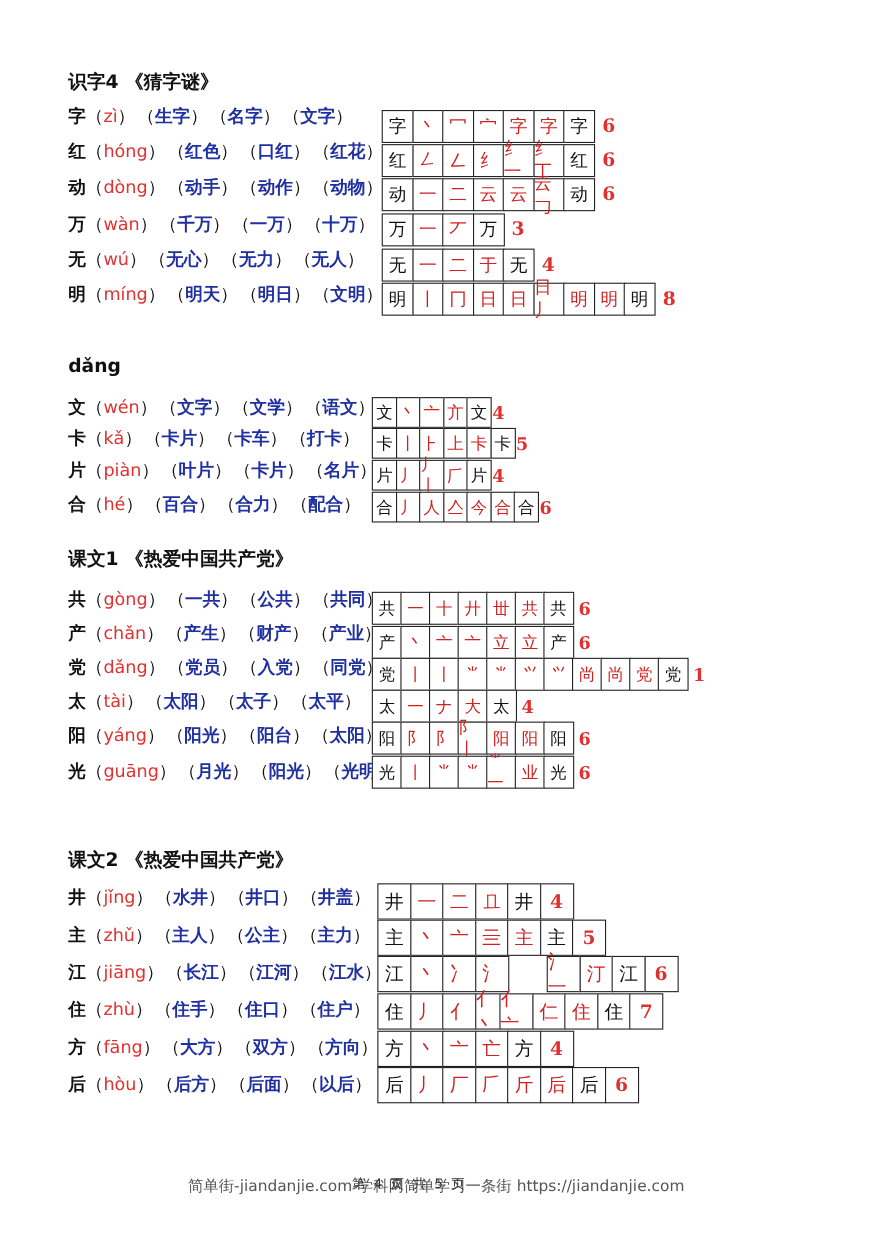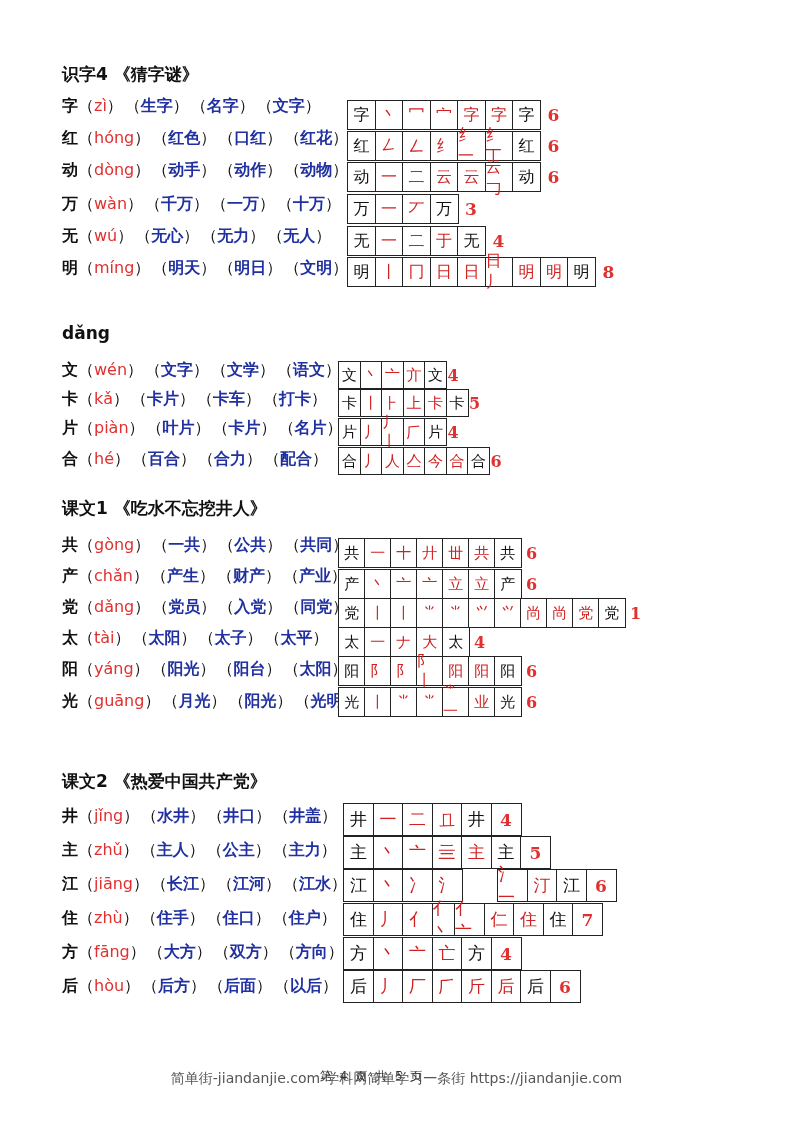--- a/index.html
+++ b/index.html
@@ -266,17 +266,17 @@
       <div class="cell stroke" style="width: 31px; height: 33px; font-size: 17px;">厂</div>
       <div class="cell stroke" style="width: 31px; height: 33px; font-size: 17px;">𠂆</div>
       <div class="cell stroke" style="width: 31px; height: 33px; font-size: 17px;">斤</div>
       <div class="cell stroke" style="width: 31px; height: 33px; font-size: 17px;">后</div>
       <div class="cell stroke" style="width: 31px; height: 33px; font-size: 17px; color: rgb(17, 17, 17);">后</div>
       <div class="cell countcell" style="width: 31px; height: 33px; font-size: 17px;">6</div>
     </div>
   </div>
 
 <div class="heading" style="top:323px;">dǎng</div>
-<div class="heading" style="top:497px;">课文1 《吃水不忘挖井人》</div>
+<div class="heading" style="top:497px;">课文1 《热爱中国共产党》</div>
 <div class="heading" style="top:770px;">课文2 《热爱中国共产党》</div>
 
 <div class="footer">简单街-jiandanjie.com-学科网简单学习一条街 https://jiandanjie.com</div>
 <div class="pagemark">第 4 页 共 5 页</div>
 
 </body></html>

